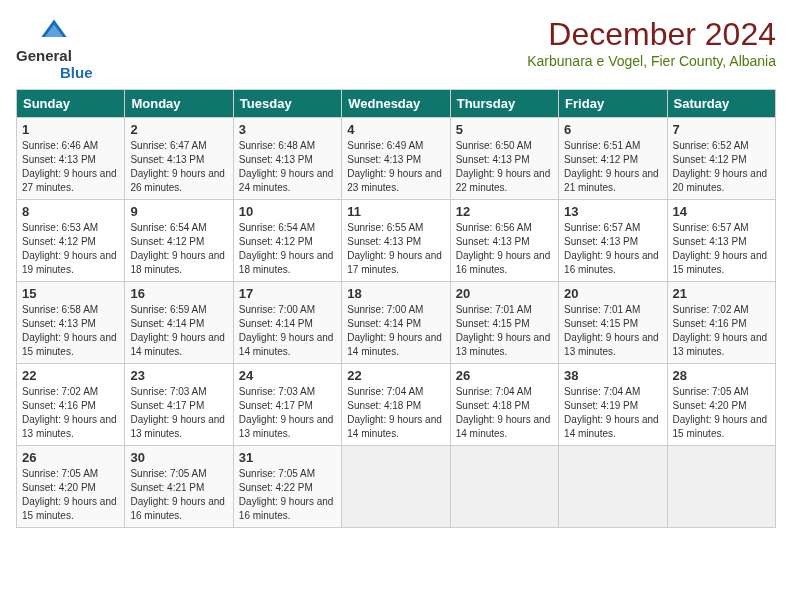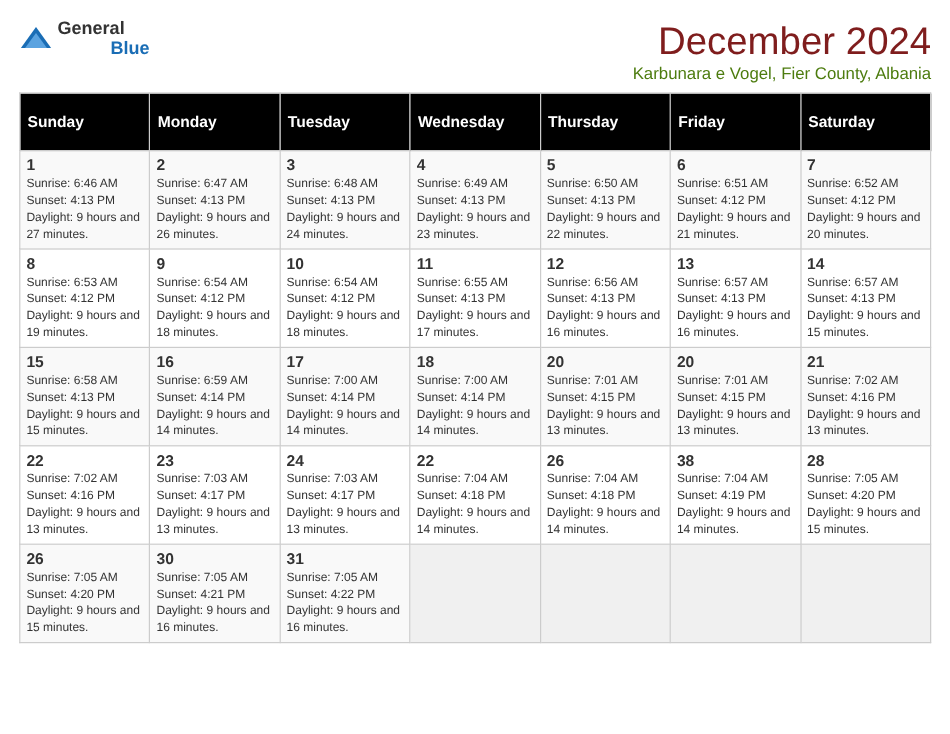--- a/index.html
+++ b/index.html
@@ -13,20 +13,21 @@
     .header-row {
       display: flex;
       justify-content: space-between;
       align-items: flex-start;
       margin-bottom: 8px;
     }
     .logo {
       display: flex;
       align-items: center;
       gap: 4px;
+      flex-direction: column;
     }
     .logo-text {
       display: flex;
       flex-direction: column;
       line-height: 1.1;
     }
     .logo-general {
       font-size: 15px;
       font-weight: bold;
       color: #333;
@@ -52,24 +53,24 @@
     .subtitle {
       font-size: 14px;
       color: #4d7c0f;
     }
     .calendar {
       width: 100%;
       border-collapse: collapse;
       table-layout: fixed;
     }
     .calendar thead tr th {
-      background-color: #000000;
+      background-color: #0f766e;
       color: #fff;
       text-align: left;
-      padding: 16px 6px;
+      padding: 6px 6px;
       font-size: 13px;
       font-weight: bold;
       border: 1px solid #ccc;
     }
     .calendar tbody tr td {
       vertical-align: top;
       border: 1px solid #ccc;
       padding: 4px 5px;
       font-size: 10.5px;
       color: #333;

